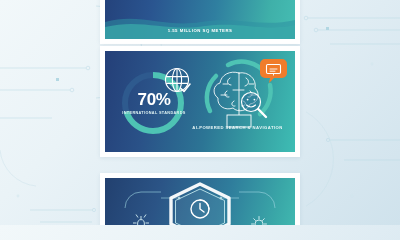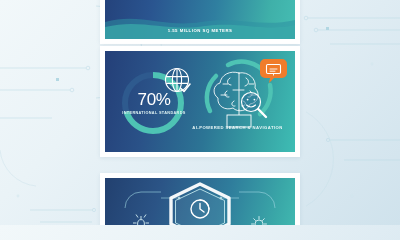--- a/index.html
+++ b/index.html
@@ -34,21 +34,21 @@
   .wave{position:absolute;left:0;right:0;bottom:0;height:28px;}
   .banner-txt{
     position:absolute;left:0;right:0;bottom:6px;text-align:center;
     color:#ffffff;font-size:4.3px;font-weight:bold;letter-spacing:.5px;
   }
 
   
   .donut-wrap{position:absolute;left:10px;top:10px;width:84px;height:82px;}
   .donut-pct{
     position:absolute;left:0;right:6px;top:30px;text-align:center;
-    color:#ffffff;font-size:17px;font-weight:normal;letter-spacing:-.4px;line-height:17px;
+    color:#ffffff;font-size:17px;font-weight:bold;letter-spacing:-.4px;line-height:17px;
   }
   .donut-sub{
     position:absolute;left:0;right:6px;top:50px;text-align:center;
     color:#dff3f3;font-size:3.8px;font-weight:bold;letter-spacing:.35px;line-height:5px;
   }
   .ai-wrap{position:absolute;right:6px;top:6px;width:95px;height:78px;}
   .ai-cap{
     position:absolute;right:4px;bottom:4px;width:95px;text-align:center;
     color:#e9f7f7;font-size:4.2px;font-weight:bold;letter-spacing:.45px;line-height:5.6px;
   }

